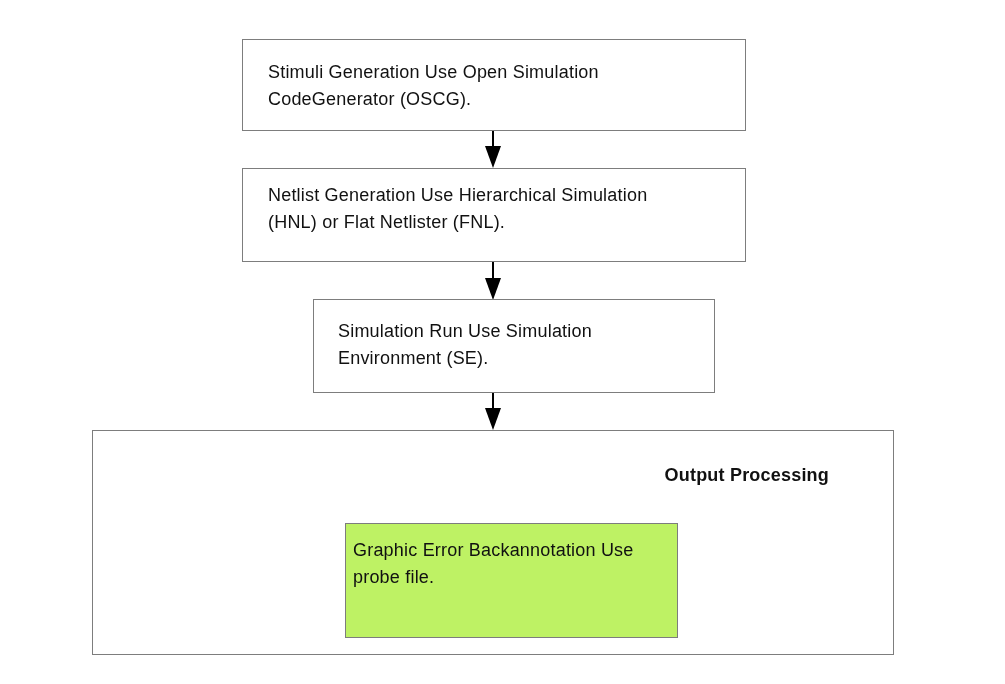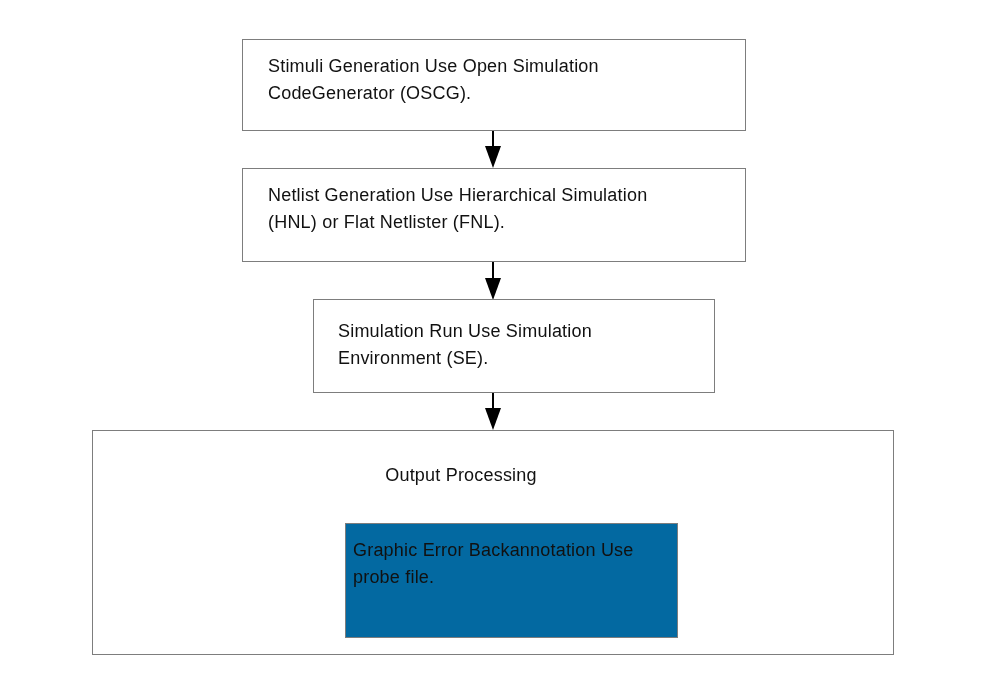--- a/index.html
+++ b/index.html
@@ -22,21 +22,21 @@
     background: #ffffff;
     color: #111111;
     font-size: 18px;
     line-height: 27px;
     white-space: pre-line;
     letter-spacing: 0.2px;
   }
   .node-stimuli {
     left: 242px; top: 39px;
     width: 504px; height: 92px;
-    padding: 13px 22px 0 25px;
+    padding: 19px 22px 0 25px;
   }
   .node-netlist {
     left: 242px; top: 168px;
     width: 504px; height: 94px;
     padding: 13px 22px 0 25px;
   }
   .node-simrun {
     left: 293px; top: 299px;
     width: 402px; height: 94px;
     padding: 18px 20px 0 24px;
@@ -45,33 +45,34 @@
   .node-output {
     left: 92px; top: 430px;
     width: 802px; height: 225px;
     padding: 0;
   }
   .output-label {
     position: absolute;
     left: 0;
     top: 31px;
     width: 736px;
-    text-align: center;
+    text-align: right;
     font-size: 18px;
     line-height: 27px;
     color: #111111;
     white-space: normal;
+    font-weight: bold;
   }
   .node-graphic {
     position: absolute;
     box-sizing: border-box;
     left: 252px; top: 92px;
     width: 333px; height: 115px;
     border: 1px solid #7d7d7d;
-    background: #0369a1;
+    background: #bef264;
     padding: 13px 6px 0 7px;
     font-size: 18px;
     line-height: 27px;
     white-space: pre-line;
   }
   .arrow {
     position: absolute;
     width: 16px;
   }
   .arrow-line {

